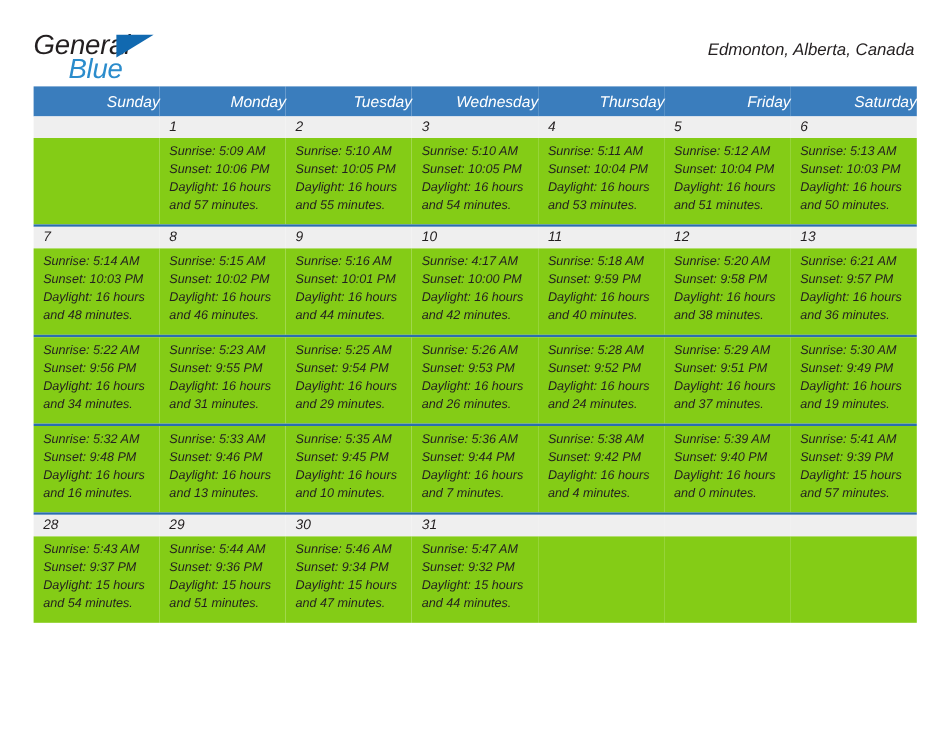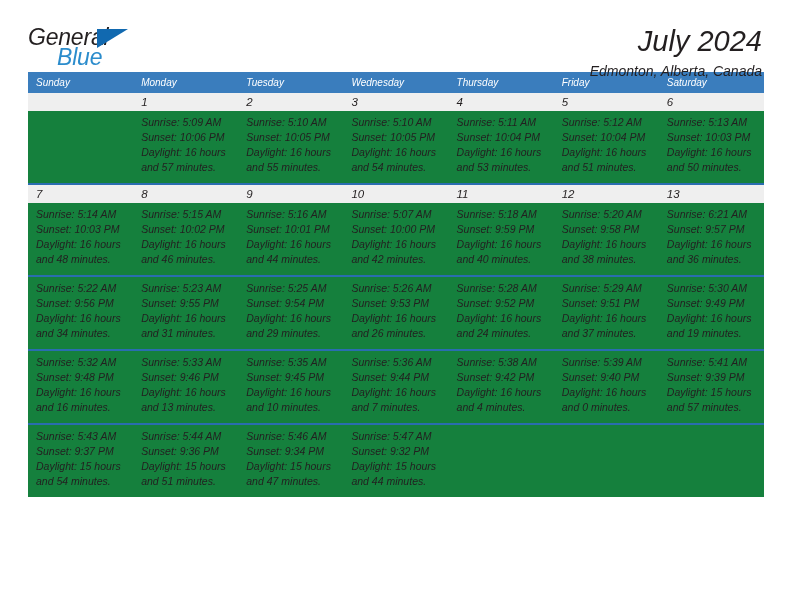--- a/index.html
+++ b/index.html
@@ -85,38 +85,38 @@
 
   
   .calendar {
     width: 736px;
     border-collapse: collapse;
     table-layout: fixed;
   }
   .calendar th {
     background: #3a7dbd;
     color: #ffffff;
-    font-size: 10px;
+    font-size: 13px;
     font-weight: normal;
-    text-align: left;
+    text-align: right;
     padding: 5px 0 5px 8px;
     height: 19px;
     box-sizing: border-box;
   }
   .daynum-row td {
     background: #efefef;
     font-size: 11.5px;
     color: #231f20;
     padding: 3px 0 3px 8px;
     height: 17px;
     box-sizing: border-box;
     vertical-align: top;
   }
   .info-row td {
-    background: #15803d;
+    background: #84cc16;
     font-size: 10.5px;
     color: #231f20;
     padding: 4px 6px 8px 8px;
     height: 72px;
     box-sizing: border-box;
     vertical-align: top;
     line-height: 1.42;
   }
   .info-row.last td {
     height: 70px;
@@ -141,21 +141,20 @@
 
   <div class="header">
 
     <div class="logo">
       <span class="logo-general">General</span>
       <span class="logo-tri"></span>
       <span class="logo-blue">Blue</span>
     </div>
 
     <div class="titles">
-      <h1 class="cal-title">July 2024</h1>
       <div class="cal-subtitle">Edmonton, Alberta, Canada</div>
     </div>
 
   </div>
 
   <table class="calendar">
     <thead>
       <tr id="weekday-header-row">
           <th>Sunday</th>
           <th>Monday</th>
@@ -240,21 +239,21 @@
             <span class="cellline">Daylight: 16 hours</span>
             <span class="cellline">and 46 minutes.</span>
           </td>
           <td>
             <span class="cellline">Sunrise: 5:16 AM</span>
             <span class="cellline">Sunset: 10:01 PM</span>
             <span class="cellline">Daylight: 16 hours</span>
             <span class="cellline">and 44 minutes.</span>
           </td>
           <td>
-            <span class="cellline">Sunrise: 5:07 AM</span>
+            <span class="cellline">Sunrise: 4:17 AM</span>
             <span class="cellline">Sunset: 10:00 PM</span>
             <span class="cellline">Daylight: 16 hours</span>
             <span class="cellline">and 42 minutes.</span>
           </td>
           <td>
             <span class="cellline">Sunrise: 5:18 AM</span>
             <span class="cellline">Sunset: 9:59 PM</span>
             <span class="cellline">Daylight: 16 hours</span>
             <span class="cellline">and 40 minutes.</span>
           </td>
@@ -361,20 +360,29 @@
           <td>
             <span class="cellline">Sunrise: 5:41 AM</span>
             <span class="cellline">Sunset: 9:39 PM</span>
             <span class="cellline">Daylight: 15 hours</span>
             <span class="cellline">and 57 minutes.</span>
           </td>
         </tr>
         <tr class="sep-row">
           <td colspan="7"></td>
         </tr>
+        <tr class="daynum-row">
+          <td>28</td>
+          <td>29</td>
+          <td>30</td>
+          <td>31</td>
+          <td></td>
+          <td></td>
+          <td></td>
+        </tr>
         <tr class="info-row last">
           <td>
             <span class="cellline">Sunrise: 5:43 AM</span>
             <span class="cellline">Sunset: 9:37 PM</span>
             <span class="cellline">Daylight: 15 hours</span>
             <span class="cellline">and 54 minutes.</span>
           </td>
           <td>
             <span class="cellline">Sunrise: 5:44 AM</span>
             <span class="cellline">Sunset: 9:36 PM</span>

